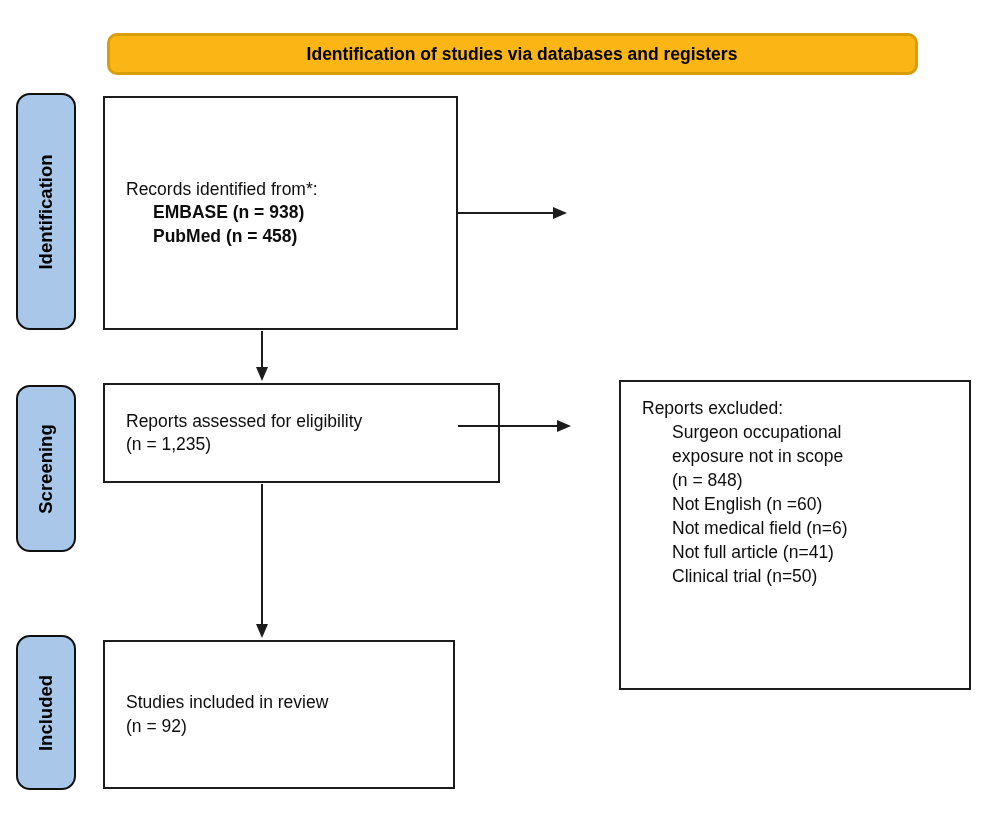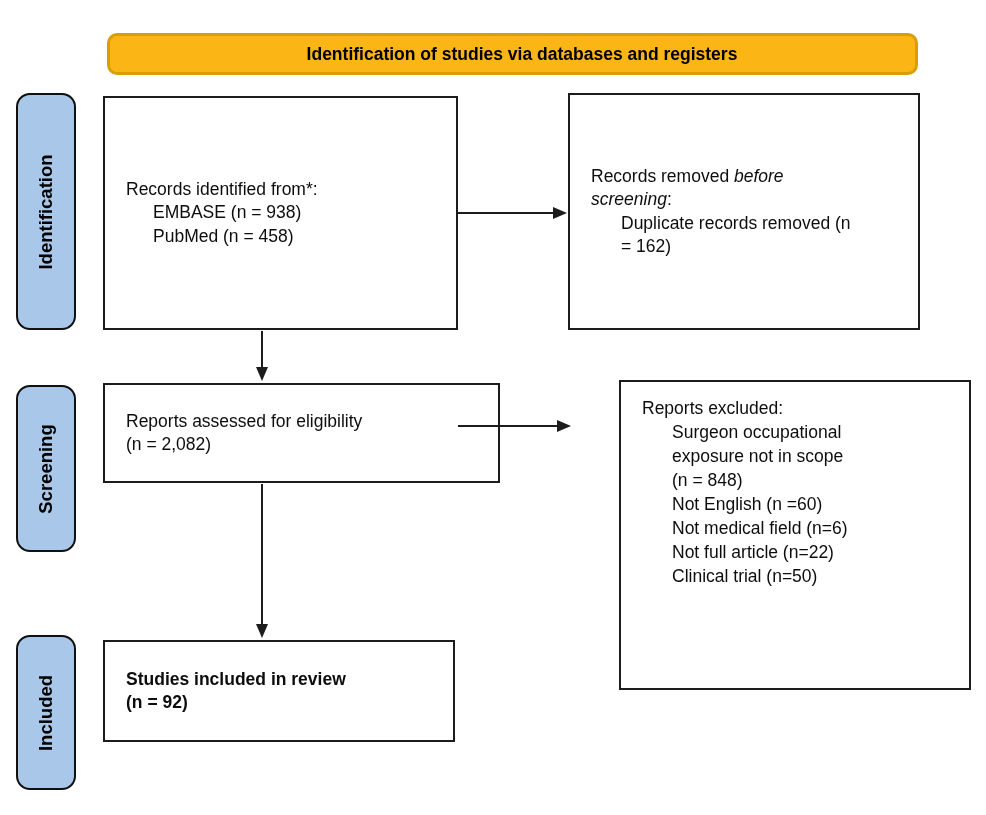--- a/index.html
+++ b/index.html
@@ -69,24 +69,24 @@
     padding: 10px 12px 10px 21px;
     font-size: 17.5px;
     line-height: 23.5px;
     color: #0d0d0d;
   }
   .box-identified { left: 103px; top: 96px;  width: 355px; height: 234px; }
   .box-removed    { left: 568px; top: 93px;  width: 352px; height: 237px; }
   .box-assessed   { left: 103px; top: 383px; width: 397px; height: 100px; }
   .box-excluded   { left: 573px; top: 380px; width: 352px; height: 310px;
                     justify-content: flex-start; padding-top: 14px; line-height: 24px; margin-left: 46px; }
-  .box-included   { left: 103px; top: 640px; width: 352px; height: 102px; font-weight: bold; }
+  .box-included   { left: 103px; top: 640px; width: 352px; height: 149px; }
   .line { white-space: pre-wrap; }
   .indent { padding-left: 30px; }
-  .box-identified .indent { padding-left: 27px; }
+  .box-identified .indent { padding-left: 27px; font-weight: bold; }
   em { font-style: italic; }
   .arrows {
     position: absolute;
     left: 0;
     top: 0;
     pointer-events: none;
   }
   .arrow-line {
     stroke: var(--arrow, #1C1C1C);
     stroke-width: 2;
@@ -113,40 +113,34 @@
   <div class="stage stage-included">
     <span class="vtext">Included</span>
   </div>
 
   <div class="box box-identified">
     <div class="line">Records identified from*:</div>
     <div class="line indent">EMBASE (n = 938)</div>
     <div class="line indent">PubMed (n = 458)</div>
   </div>
 
-  <div class="box box-removed">
-    <div class="line"><span>Records removed </span><em>before</em></div>
-    <div class="line"><em>screening</em><span>:</span></div>
-    <div class="line indent">Duplicate records removed (n
-= 162)</div>
-  </div>
 
   <div class="box box-assessed">
     <div class="line">Reports assessed for eligibility</div>
-    <div class="line">(n = 2,082)</div>
+    <div class="line">(n = 1,235)</div>
   </div>
 
   <div class="box box-excluded">
     <div class="line">Reports excluded:</div>
     <div class="line indent">Surgeon occupational
 exposure not in scope
 (n = 848)</div>
     <div class="line indent">Not English (n =60)</div>
     <div class="line indent">Not medical field (n=6)</div>
-    <div class="line indent">Not full article (n=22)</div>
+    <div class="line indent">Not full article (n=41)</div>
     <div class="line indent">Clinical trial (n=50)</div>
   </div>
 
   <div class="box box-included">
     <div class="line">Studies included in review</div>
     <div class="line">(n = 92)</div>
   </div>
 
   <svg class="arrows" width="986" height="815" viewBox="0 0 986 815">
     <defs>

